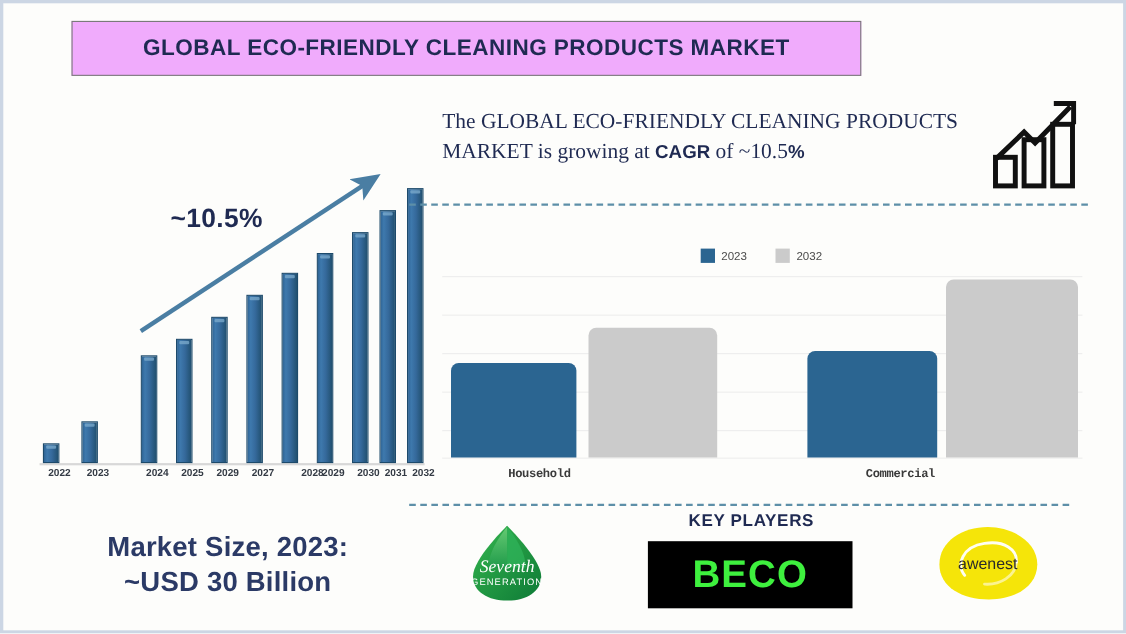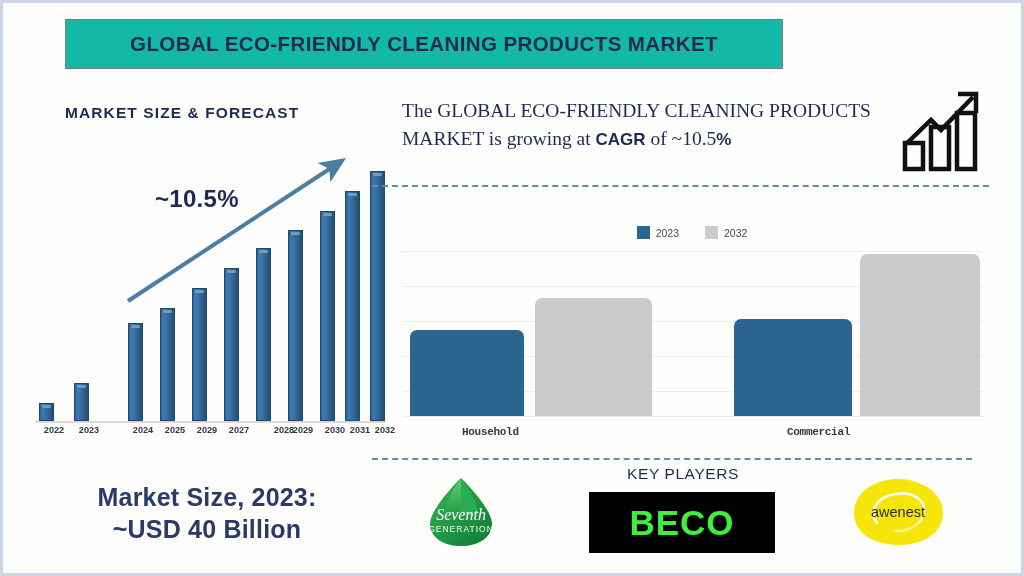--- a/index.html
+++ b/index.html
@@ -16,21 +16,21 @@
     background:#fdfdfb;
     box-sizing:border-box;
     border:3px solid #ccd6e4;
     overflow:hidden;
   }
 
   
   #title-box{
     position:absolute;left:62px;top:16px;width:716px;height:48px;
     border:1.5px solid #7a7a7a;
-    background:#14b8a6;
+    background:#f0abfc;
     display:flex;align-items:center;justify-content:center;
   }
   #title-text{
     font-size:20.5px;font-weight:bold;letter-spacing:.4px;
     color:#1f2a52;white-space:nowrap;
   }
 
   
   #left-heading{
     position:absolute;left:62px;top:101px;
@@ -109,21 +109,21 @@
   .eu-bar.gray{background:#cbcbcb;}
   .eu-cat{
     position:absolute;bottom:0px;
     font-family:"Liberation Mono", monospace;
     font-size:11px;font-weight:bold;color:#3a3a3a;letter-spacing:-.3px;
   }
 
   
   #key-players-title{
     position:absolute;left:530px;top:462px;width:300px;text-align:center;
-    font-size:15.5px;font-weight:normal;letter-spacing:.6px;color:#1f2a52;
+    font-size:15.5px;font-weight:bold;letter-spacing:.6px;color:#1f2a52;
   }
   #logo-seventh{position:absolute;left:413px;top:473px;width:90px;height:72px;}
   #logo-beco{
     position:absolute;left:586px;top:489px;width:186px;height:61px;
     background:#000000;display:flex;align-items:center;justify-content:center;
   }
   #logo-beco span{
     font-size:35px;font-weight:bold;color:#3ef03e;letter-spacing:1px;
     font-family:"Liberation Sans",sans-serif;
   }
@@ -131,21 +131,20 @@
 </style>
 </head>
 <body>
 
 <div id="page">
 
   <div id="title-box">
     <div id="title-text">GLOBAL ECO-FRIENDLY CLEANING PRODUCTS MARKET</div>
   </div>
 
-  <div id="left-heading">MARKET SIZE &amp; FORECAST</div>
 
   <div id="fc-chart">
     <div class="fc-baseline"></div>
 
     <div class="fc-bar" style="left:21px;height:18px;"></div>
     <div class="fc-bar" style="left:56px;height:38px;"></div>
     <div class="fc-bar" style="left:110px;height:98px;"></div>
     <div class="fc-bar" style="left:142px;height:113px;"></div>
     <div class="fc-bar" style="left:174px;height:133px;"></div>
     <div class="fc-bar" style="left:206px;height:153px;"></div>
@@ -174,21 +173,21 @@
         </marker>
       </defs>
       <line x1="110" y1="148" x2="316" y2="13" stroke="#4a7ea3" stroke-width="4" marker-end="url(#ah)"></line>
     </svg>
   </div>
 
   <div id="cagr-callout">~10.5%</div>
 
   <div id="market-size">
     <div>Market Size, 2023:</div>
-    <div>~USD 40 Billion</div>
+    <div>~USD 30 Billion</div>
   </div>
 
   <div id="intro-text"><span>The GLOBAL ECO-FRIENDLY CLEANING PRODUCTS MARKET is growing at </span><b>CAGR</b><span> of ~10.5</span><b>%</b></div>
 
   <svg id="growth-icon" viewBox="0 0 88 86">
     <rect x="4" y="57" width="18" height="26" fill="none" stroke="#111" stroke-width="4.5"></rect>
     <rect x="30" y="41" width="18" height="42" fill="none" stroke="#111" stroke-width="4.5"></rect>
     <rect x="56" y="27" width="18" height="56" fill="none" stroke="#111" stroke-width="4.5"></rect>
     <polyline points="5,58 30,34 40,44 72,11" fill="none" stroke="#111" stroke-width="4.5" stroke-linejoin="miter"></polyline>
     <polyline points="57,8 75,8 75,27" fill="none" stroke="#111" stroke-width="4.5"></polyline>

